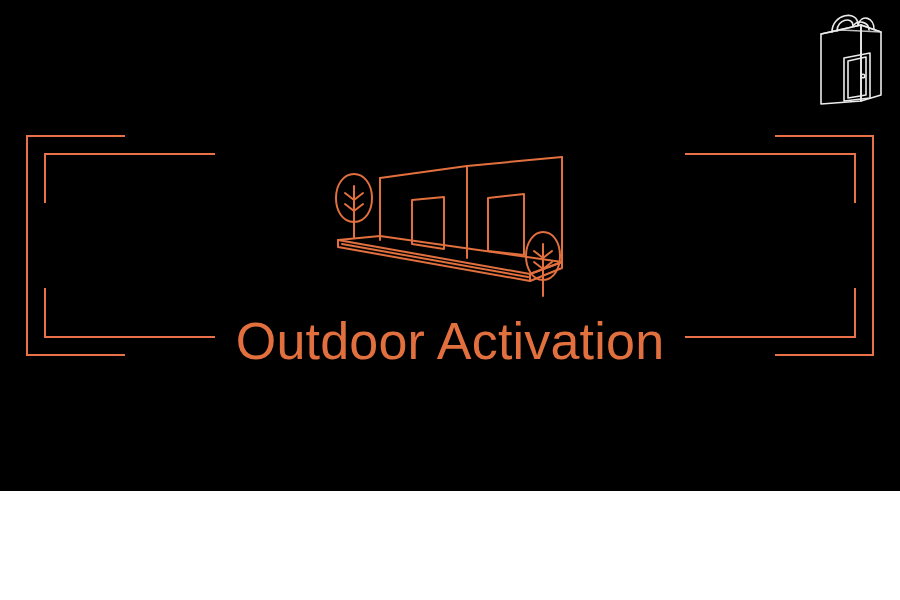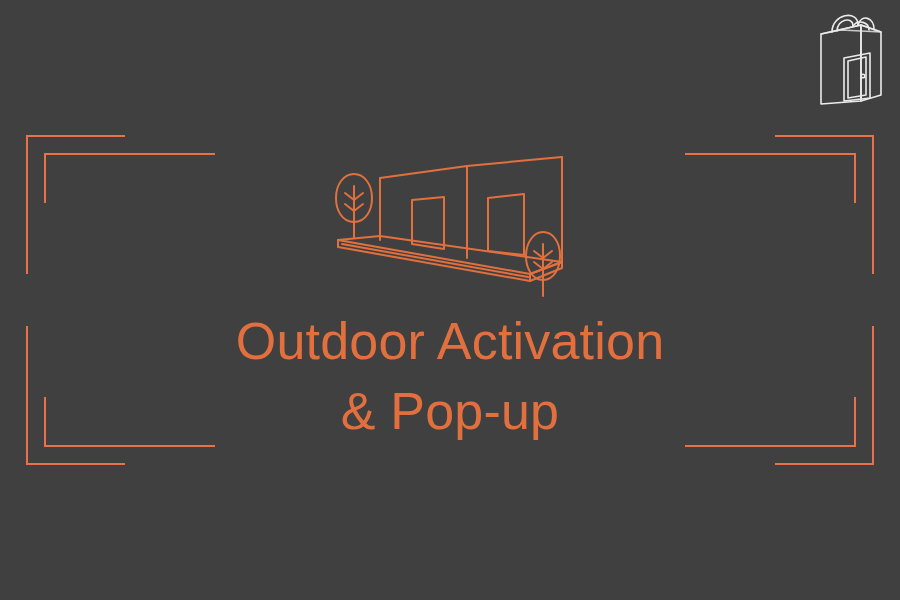--- a/index.html
+++ b/index.html
@@ -9,22 +9,22 @@
   body {
     width: 900px;
     height: 600px;
     background: #ffffff;
     font-family: "Liberation Sans", sans-serif;
     overflow: hidden;
   }
   #slide {
     position: relative;
     width: 900px;
-    height: 600px;
-    background: #404040;
+    height: 491px;
+    background: #000000;
     overflow: hidden;
   }
 
   
   .bracket {
     position: absolute;
     pointer-events: none;
   }
   .bracket .seg {
     position: absolute;
@@ -180,16 +180,15 @@
         <path d="M221 110 L230 103"></path>
         <path d="M221 121 L212 114"></path>
         <path d="M221 121 L230 114"></path>
       </g>
 
     </svg>
   </div>
 
   <div id="title-block">
     <span class="title-line">Outdoor Activation</span>
-    <span class="title-line">&amp; Pop-up</span>
   </div>
 
 </div>
 
 </body></html>

